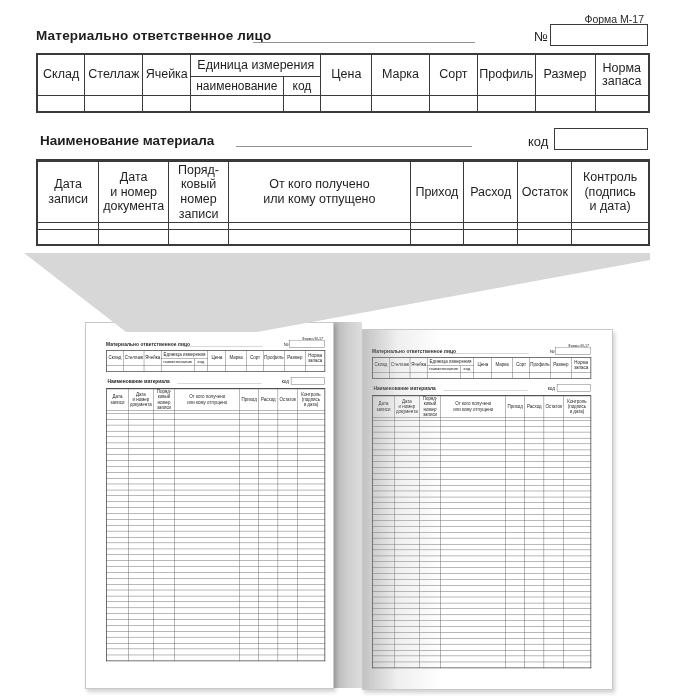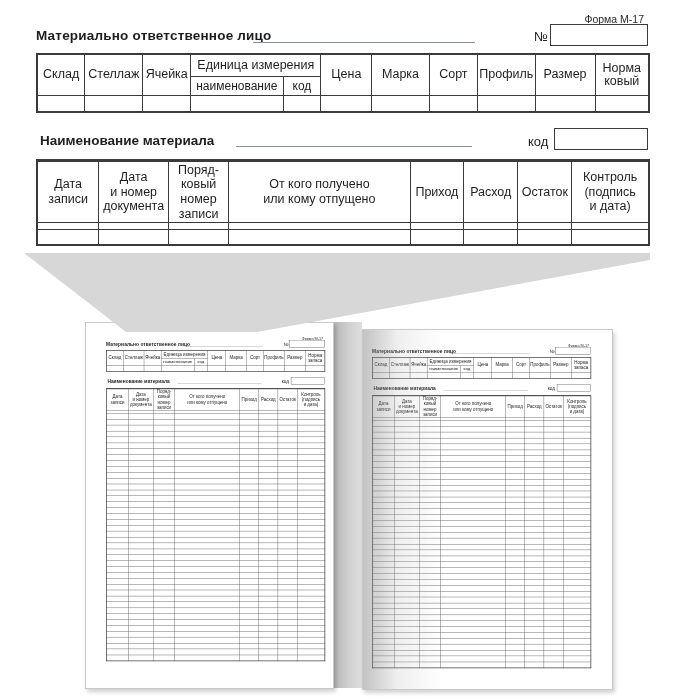--- a/index.html
+++ b/index.html
@@ -79,21 +79,21 @@
           <th rowspan="2">Склад</th>
           <th rowspan="2">Стеллаж</th>
           <th rowspan="2">Ячейка</th>
           <th colspan="2">Единица измерения</th>
           <th rowspan="2">Цена</th>
           <th rowspan="2">Марка</th>
           <th rowspan="2">Сорт</th>
           <th rowspan="2">Профиль</th>
           <th rowspan="2">Размер</th>
           <th rowspan="2">Норма
-ковый</th>
+запаса</th>
         </tr>
         <tr class="r2">
           <th>наименование</th>
           <th>код</th>
         </tr>
         <tr class="data">
           <td></td>
               <td></td>
           <td></td>
               <td></td>

